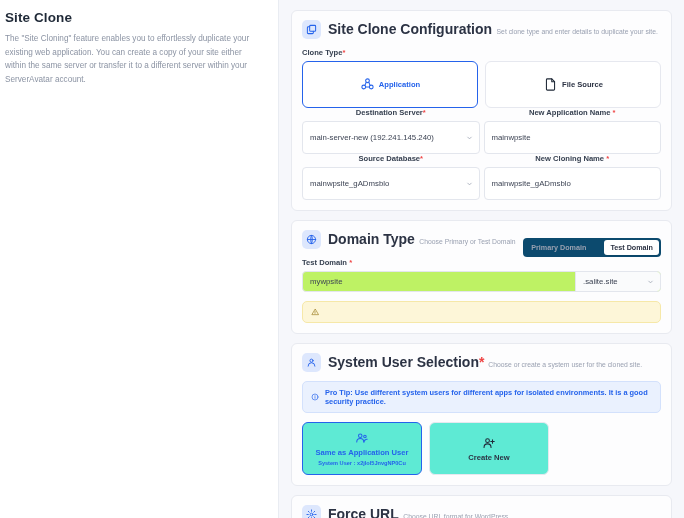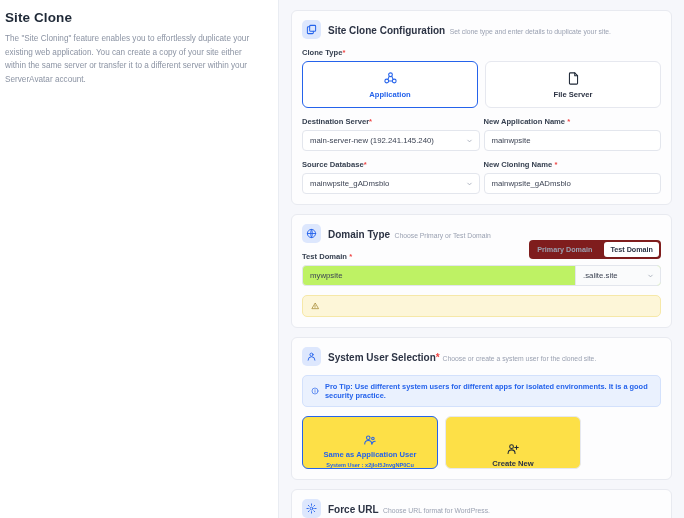--- a/index.html
+++ b/index.html
@@ -59,21 +59,21 @@
     width: 19px; height: 19px;
     border-radius: 5px;
     background: #dde7fd;
     display: flex; align-items: center; justify-content: center;
     flex: 0 0 19px;
     color: #2563eb;
   }
   .head-icon svg { width: 11px; height: 11px; display: block; }
   .head-text { padding-top: 0px; }
   .head-title {
-    font-size: 10px;
+    font-size: 14px;
     font-weight: 700;
     color: #2c3344;
     line-height: 1.3;
     text-align: right;
   }
   .req { color: #ef4444; font-weight: 700; }
   .head-sub {
     font-size: 6.8px;
     color: #9aa1b1;
     margin-top: 2px;
@@ -90,21 +90,21 @@
 
   
   .tiles { display: flex; gap: 7px; }
   .tile {
     flex: 1 1 0;
     height: 47px;
     border: 1px solid #e6e8ef;
     border-radius: 6px;
     background: #ffffff;
     display: flex;
-    flex-direction: column;
+    flex-direction: row;
     align-items: center;
     justify-content: center;
     gap: 4px;
     cursor: pointer;
   }
   .tile.selected {
     border: 1.6px solid #2563eb;
     background: #ffffff;
   }
   .tile-icon { color: #1f2937; }
@@ -114,27 +114,27 @@
     font-size: 7.6px;
     font-weight: 700;
     color: #2c3344;
   }
   .tile.selected .tile-label { color: #2563eb; }
 
   
   .row2 {
     display: flex;
     gap: 4px;
-    margin-top: 9px;
+    text-align: center;
   }
   .col { flex: 1 1 0; min-width: 0; }
 
   .input, .select {
     width: 100%;
-    height: 21px;
+    height: 33px;
     border: 1px solid #e3e6ed;
     border-radius: 4px;
     background: #ffffff;
     font-size: 7.8px;
     color: #3d4454;
     padding: 0 7px;
     font-family: "Liberation Sans", sans-serif;
     display: flex;
     align-items: center;
   }
@@ -144,26 +144,26 @@
     right: 6px; top: 50%;
     transform: translateY(-50%);
     width: 7px; height: 7px;
     color: #9aa1b1;
   }
   .caret svg { width: 7px; height: 7px; display: block; }
 
   
   .seg {
     position: absolute;
-    right: 0; top: 16px;
-    display: flex;
-    background: #7f1d1d;
+    right: 0; top: 8px;
+    display: flex;
+    background: #0c4a6e;
     border-radius: 4px;
     padding: 2px;
-    gap: 6px;
+    gap: 12px;
   }
   .seg-btn {
     font-size: 7.2px;
     font-weight: 700;
     color: #9aa1b1;
     padding: 3px 6px;
     border-radius: 3px;
     cursor: pointer;
     white-space: nowrap;
   }
@@ -223,29 +223,29 @@
     font-weight: 700;
     margin-top: 0;
     margin-bottom: 9px;
   }
   .alert svg { width: 8px; height: 8px; display: block; flex: 0 0 8px; }
 
   
   .user-tiles { display: flex; gap: 7px; }
   .utile {
     flex: 0 0 auto;
-    width: 136px;
+    width: 120px;
     height: 53px;
     border: 1px solid #e6e8ef;
     border-radius: 6px;
-    background: #fde047;
+    background: #5eead4;
     display: flex;
     flex-direction: column;
     align-items: center;
-    justify-content: flex-end;
+    justify-content: center;
     gap: 3px;
     cursor: pointer;
   }
   .utile.selected { border: 1.6px solid #2563eb; }
   .utile-icon { color: #1f2937; }
   .utile.selected .utile-icon { color: #2563eb; }
   .utile-icon svg { width: 14px; height: 14px; display: block; }
   .utile-label {
     font-size: 7.6px;
     font-weight: 700;
@@ -301,21 +301,21 @@
           <span class="tile-label">Application</span>
         </div>
 
         <div class="tile">
           <span class="tile-icon">
             <svg viewBox="0 0 24 24" fill="none" stroke="currentColor" stroke-width="1.7" stroke-linecap="round" stroke-linejoin="round">
               <path d="M14 3H7a1.5 1.5 0 0 0-1.5 1.5v15A1.5 1.5 0 0 0 7 21h10a1.5 1.5 0 0 0 1.5-1.5V7.5z"></path>
               <path d="M14 3v4.5h4.5"></path>
             </svg>
           </span>
-          <span class="tile-label">File Server</span>
+          <span class="tile-label">File Source</span>
         </div>
 
       </div>
 
       <div class="row2">
         <div class="col">
           <label class="field-label">
             <span>Destination Server</span><span class="req">*</span>
           </label>
           <div class="select">

